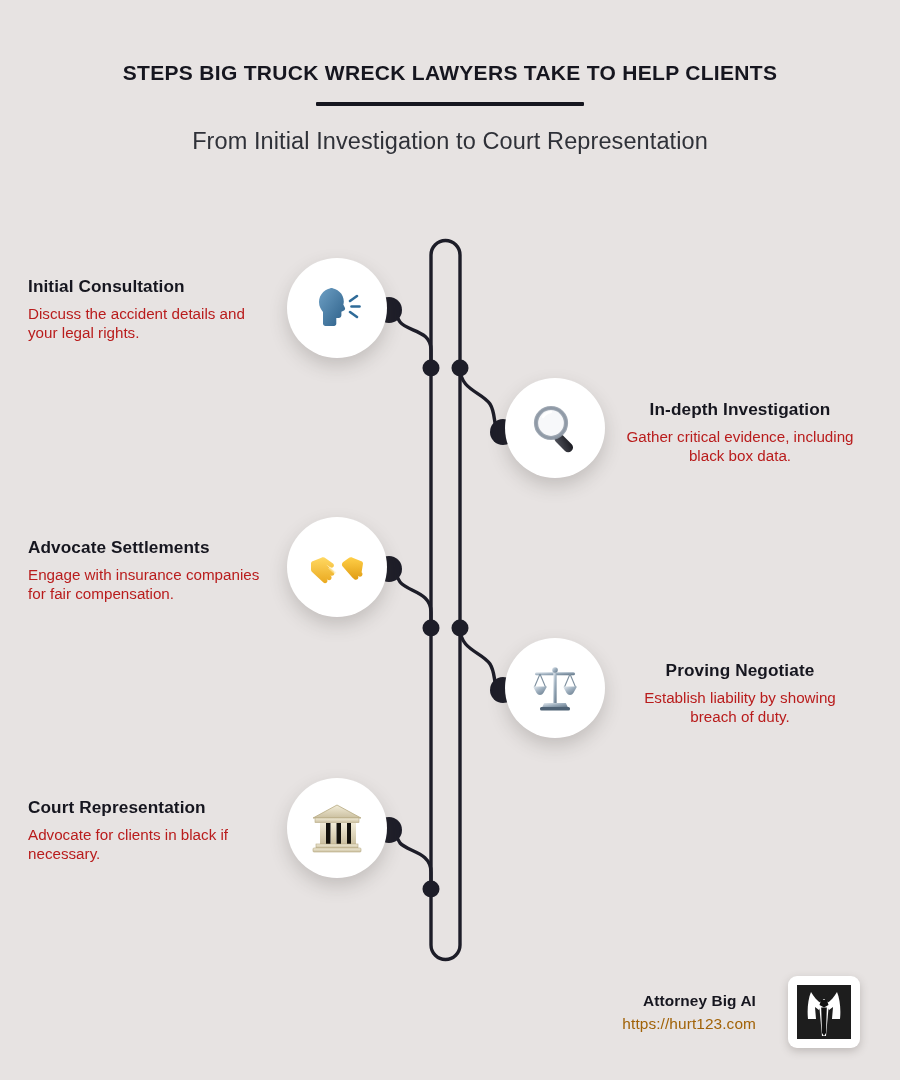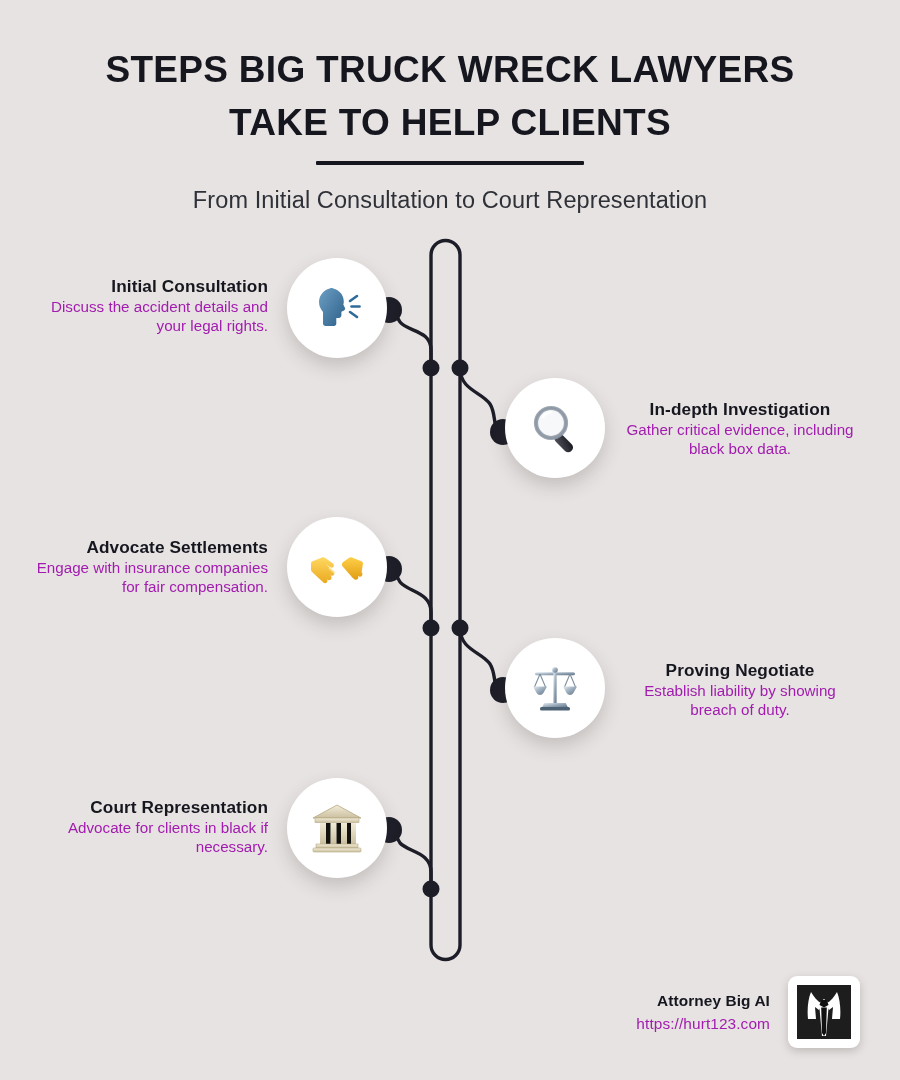--- a/index.html
+++ b/index.html
@@ -25,26 +25,26 @@
 
   
   .header {
     position: absolute;
     top: 44px;
     left: 0;
     width: 900px;
     text-align: center;
   }
   .title {
-    font-size: 37px;
+    font-size: 21px;
     font-weight: 700;
     letter-spacing: 0.3px;
     line-height: 1.42;
     color: #16161f;
-    margin: 0 auto;
+    margin: 14px auto;
     width: 740px;
     text-transform: uppercase;
   }
   .title-rule {
     width: 268px;
     height: 4px;
     background: #16161f;
     margin: 12px auto 0 auto;
     border-radius: 1px;
   }
@@ -89,27 +89,27 @@
     width: 240px;
   }
   .txt .head {
     font-size: 17.2px;
     font-weight: 700;
     color: #16161f;
     letter-spacing: 0.1px;
     line-height: 1.2;
   }
   .txt .desc {
-    margin-top: 0;
+    margin-top: 7px;
     font-size: 15.2px;
     font-weight: 400;
-    color: #a21caf;
+    color: #b91c1c;
     line-height: 1.28;
   }
-  .txt.left  { text-align: right; }
+  .txt.left  { text-align: left; }
   .txt.right { text-align: center; }
 
   
   .step-1 .bubble { left: 287px; top: 258px; }
   .step-1 .txt    { left: 28px;  top: 276px; }
 
   .step-2 .bubble { left: 505px; top: 378px; }
   .step-2 .txt    { left: 620px; top: 399px; }
 
   .step-3 .bubble { left: 287px; top: 517px; }
@@ -124,34 +124,34 @@
   
   .footer {
     position: absolute;
     left: 560px;
     top: 966px;
     width: 300px;
     height: 92px;
     display: flex;
     align-items: center;
     justify-content: flex-end;
-    gap: 18px;
+    gap: 32px;
   }
   .footer-text { text-align: right; }
   .brand-name {
     font-size: 15.4px;
     font-weight: 700;
     color: #16161f;
     letter-spacing: 0.1px;
   }
   .brand-url {
     margin-top: 5px;
     font-size: 15.4px;
     font-weight: 400;
-    color: #a21caf;
+    color: #a16207;
     letter-spacing: 0.1px;
   }
   .logo-frame {
     width: 72px;
     height: 72px;
     border-radius: 9px;
     background: #ffffff;
     box-shadow: 0 3px 9px rgba(70,62,60,0.25);
     display: flex;
     align-items: center;
@@ -160,21 +160,21 @@
   }
 </style>
 </head>
 <body>
 
 <div id="infographic">
 
   <div class="header">
     <div class="title">STEPS BIG TRUCK WRECK LAWYERS TAKE TO HELP CLIENTS</div>
     <div class="title-rule"></div>
-    <div class="subtitle">From Initial Consultation to Court Representation</div>
+    <div class="subtitle">From Initial Investigation to Court Representation</div>
   </div>
 
   <svg id="connectors" viewBox="0 0 900 1080" width="900" height="1080">
     <g fill="none" stroke="#1d1d28" stroke-width="3.4" stroke-linecap="round">
 
       <path d="
         M 431 945
         L 431 255
         A 14.5 14.5 0 0 1 460 255
         L 460 945

